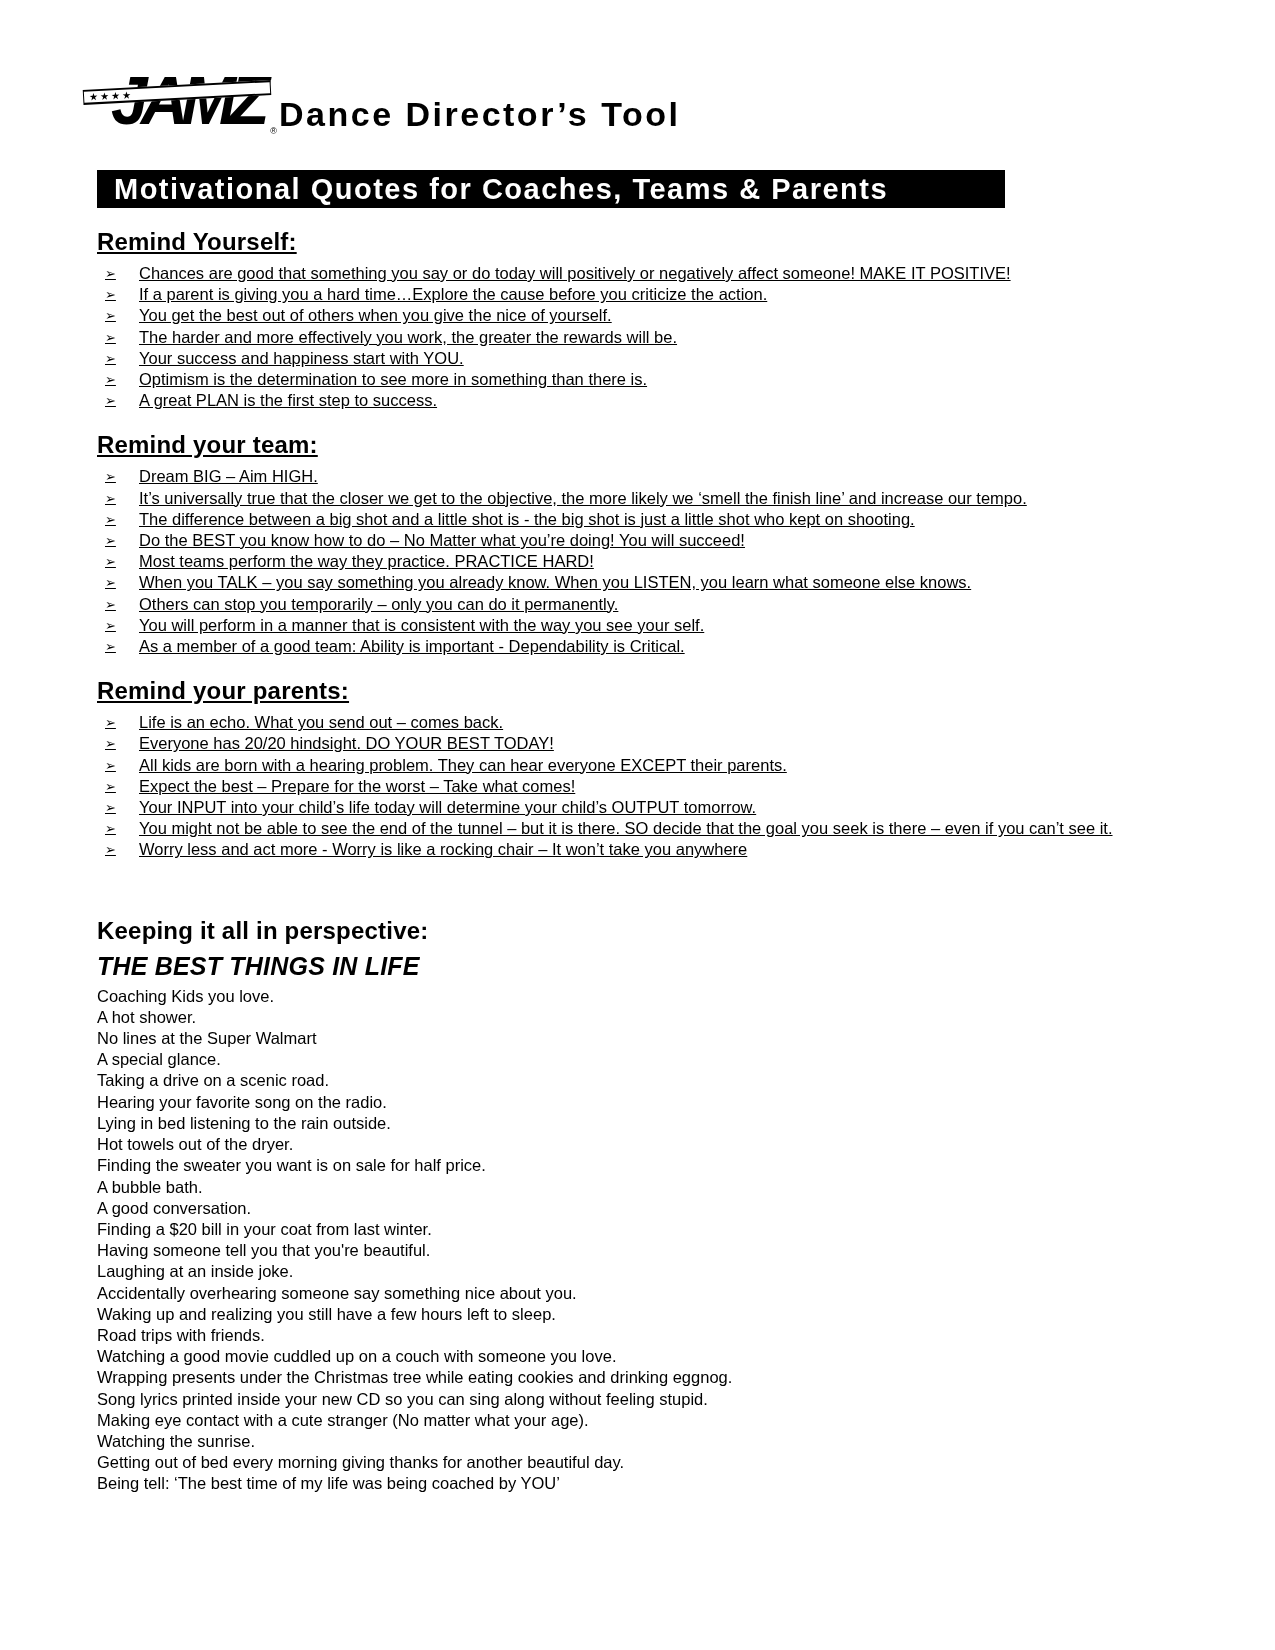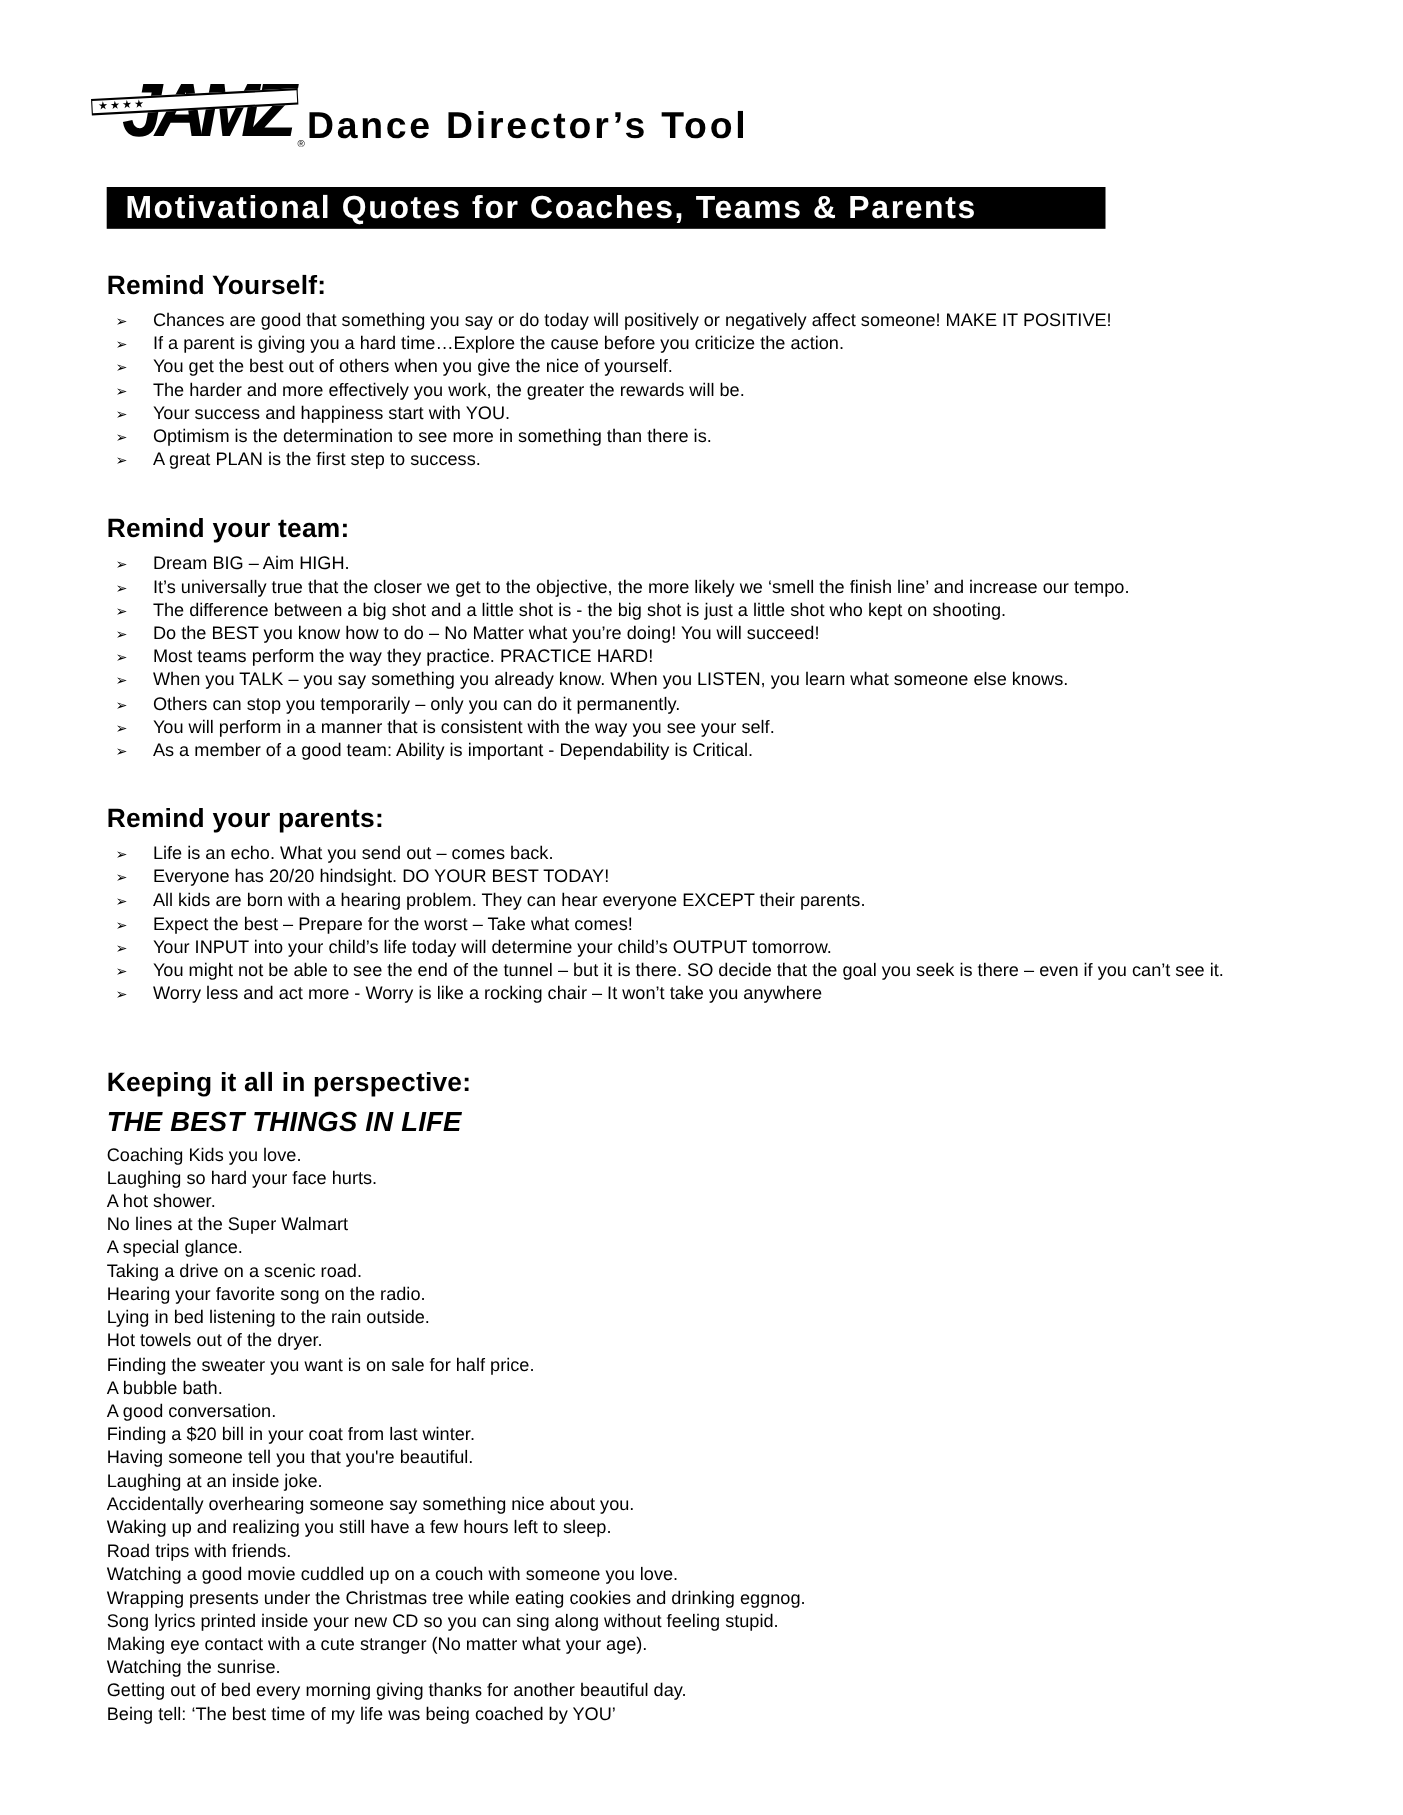--- a/index.html
+++ b/index.html
@@ -28,21 +28,21 @@
     margin:0 0 6px 14px; font-size:34px; font-weight:bold; letter-spacing:2.5px;
     white-space:nowrap;
   }
   
   .banner {
     margin-top:30px; width:908px; height:38px; background:#000; color:#fff;
     display:flex; align-items:center; box-sizing:border-box; padding:0 10px 0 17px;
   }
   .banner-text { font-size:29px; font-weight:bold; letter-spacing:1.5px; white-space:nowrap; }
   
-  .section { margin-top:38px; }
+  .section { margin-top:20px;text-decoration:underline; }
   .section-heading { margin:0 0 7px 0; font-size:24px; font-weight:bold; letter-spacing:0.2px; }
   ul.quotes { list-style:none; margin:0; padding:0 0 0 8px; }
   ul.quotes li { display:flex; align-items:flex-start; font-size:16.5px; line-height:21.2px; }
   .arrow { flex:0 0 34px; font-size:13px; line-height:21.2px; }
   .quote-text { max-width:1042px;text-align:center; }
   
   .perspective { margin-top:56px; }
   .perspective-sub { margin:2px 0 0 0; font-size:25px; font-weight:bold; font-style:italic; letter-spacing:0.2px; }
   ul.plain { list-style:none; margin:5px 0 0 0; padding:0; }
   ul.plain li { font-size:16.5px; line-height:21.2px; }
@@ -175,21 +175,20 @@
           <span class="quote-text">Worry less and act more - Worry is like a rocking chair – It won’t take you anywhere</span>
         </li>
       </ul>
   </section>
 
   <section class="perspective">
     <h2 class="section-heading">Keeping it all in perspective:</h2>
     <h2 class="perspective-sub">THE BEST THINGS IN LIFE</h2>
     <ul class="plain">
         <li>Coaching Kids you love.</li>
-        <li>Laughing so hard your face hurts.</li>
         <li>A hot shower.</li>
         <li>No lines at the Super Walmart</li>
         <li>A special glance.</li>
         <li>Taking a drive on a scenic road.</li>
         <li>Hearing your favorite song on the radio.</li>
         <li>Lying in bed listening to the rain outside.</li>
         <li>Hot towels out of the dryer.</li>
         <li>Finding the sweater you want is on sale for half price.</li>
         <li>A bubble bath.</li>
         <li>A good conversation.</li>

